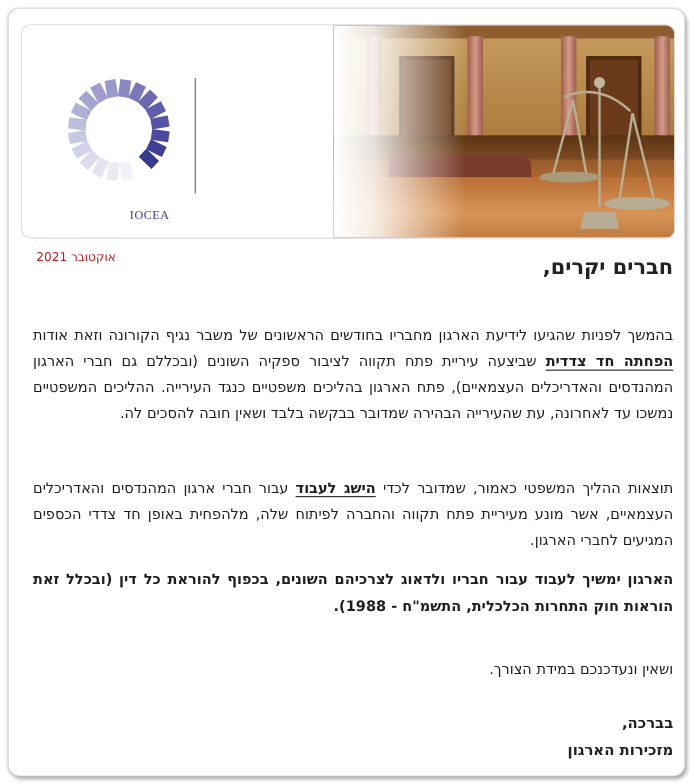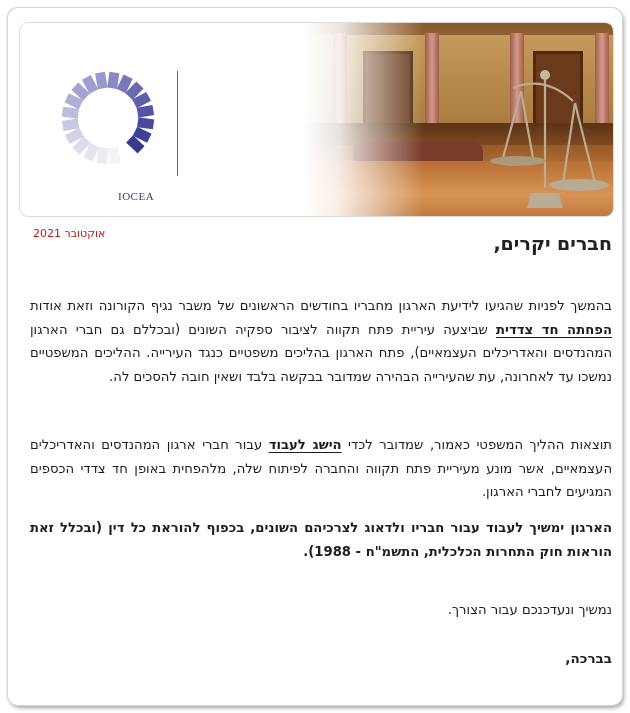--- a/index.html
+++ b/index.html
@@ -110,17 +110,18 @@
 
 <div class="date">אוקטובר 2021</div>
 <div class="greeting">חברים יקרים,</div>
 
 <div class="para" style="top:294px;"><span>בהמשך לפניות שהגיעו לידיעת הארגון מחבריו בחודשים הראשונים של משבר נגיף הקורונה וזאת אודות </span><u>הפחתה חד צדדית</u><span> שביצעה עיריית פתח תקווה לציבור ספקיה השונים (ובכללם גם חברי הארגון המהנדסים והאדריכלים העצמאיים), פתח הארגון בהליכים משפטיים כנגד העירייה. ההליכים המשפטיים נמשכו עד לאחרונה, עת שהעירייה הבהירה שמדובר בבקשה בלבד ושאין חובה להסכים לה.</span></div>
 
 <div class="para" style="top:433px;"><span>תוצאות ההליך המשפטי כאמור, שמדובר לכדי </span><u>הישג לעבוד</u><span> עבור חברי ארגון המהנדסים והאדריכלים העצמאיים, אשר מונע מעיריית פתח תקווה והחברה לפיתוח שלה, מלהפחית באופן חד צדדי הכספים המגיעים לחברי הארגון.</span></div>
 
 <div class="para bold" style="top:516px;">הארגון ימשיך לעבוד עבור חבריו ולדאוג לצרכיהם השונים, בכפוף להוראת כל דין (ובכלל זאת הוראות חוק התחרות הכלכלית, התשמ"ח - 1988).</div>
 
-<div class="para" style="top:598px;">נמשיך ונעדכנכם עבור הצורך.</div>
+<div class="para" style="top:598px;">ושאין ונעדכנכם במידת הצורך.</div>
 
 <div class="sign" style="top:646px;">
   <div>בברכה,</div>
+  <div>מזכירות הארגון</div>
 </div>
 
 </body></html>

